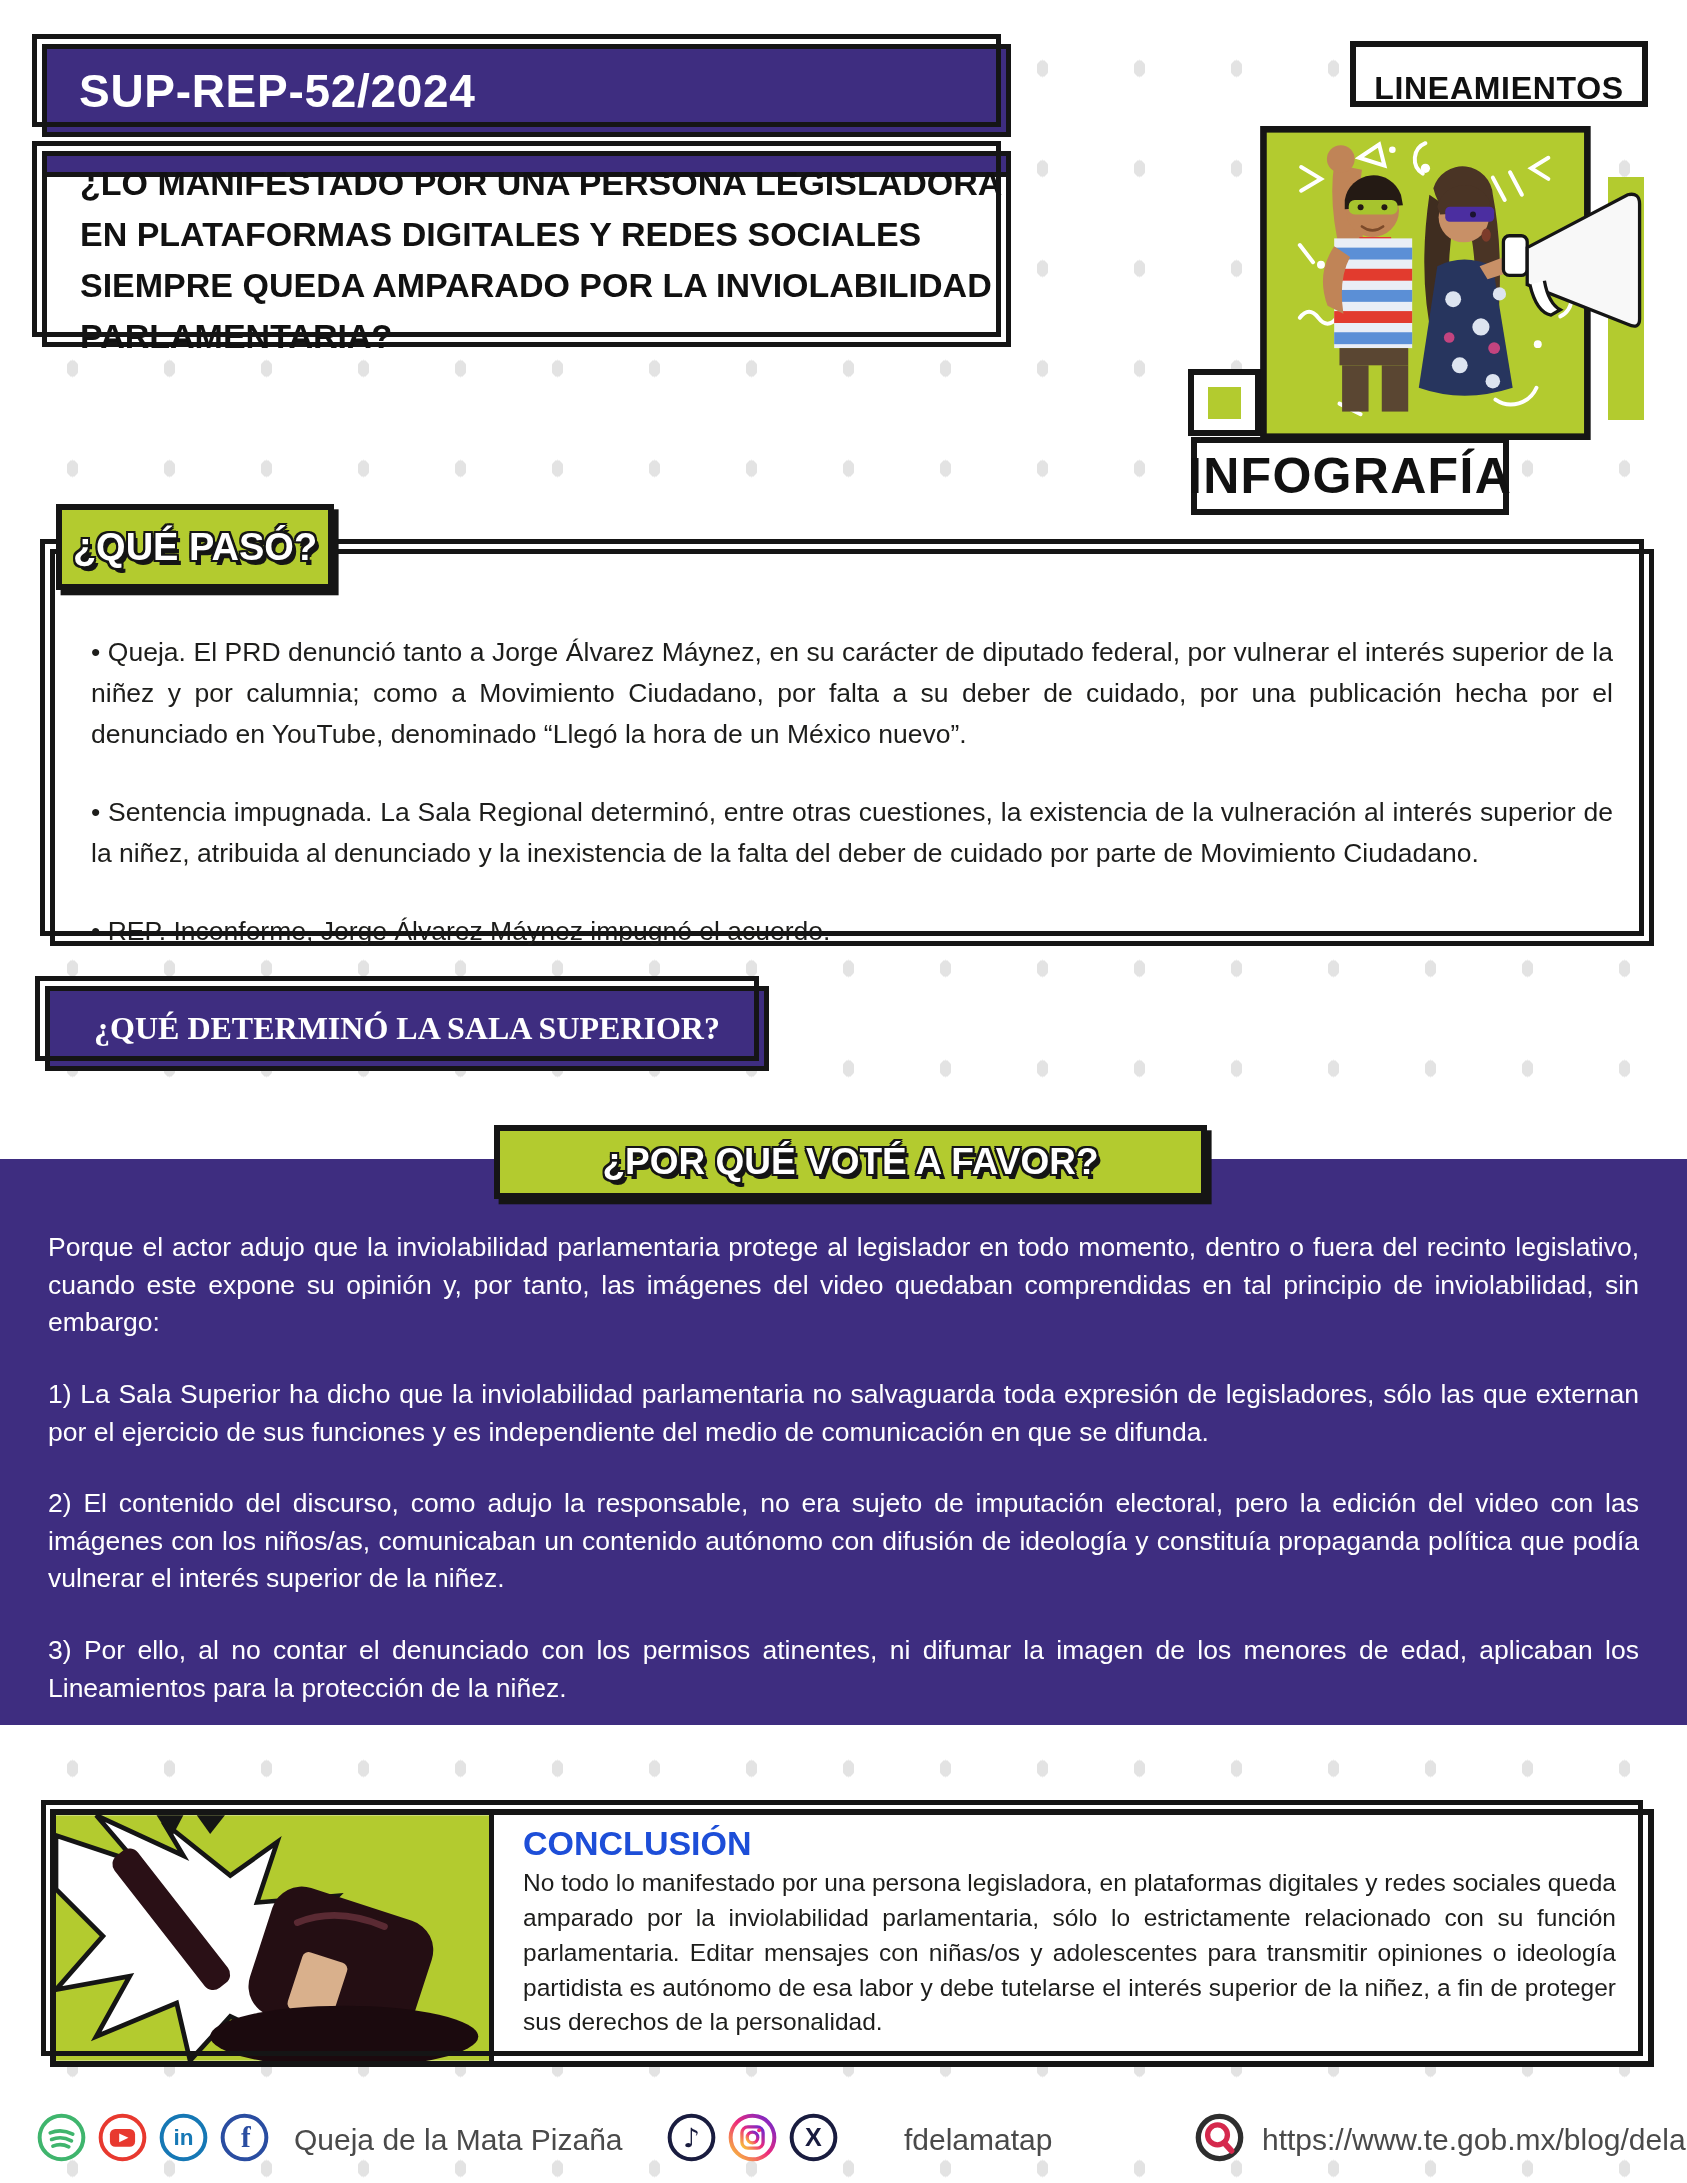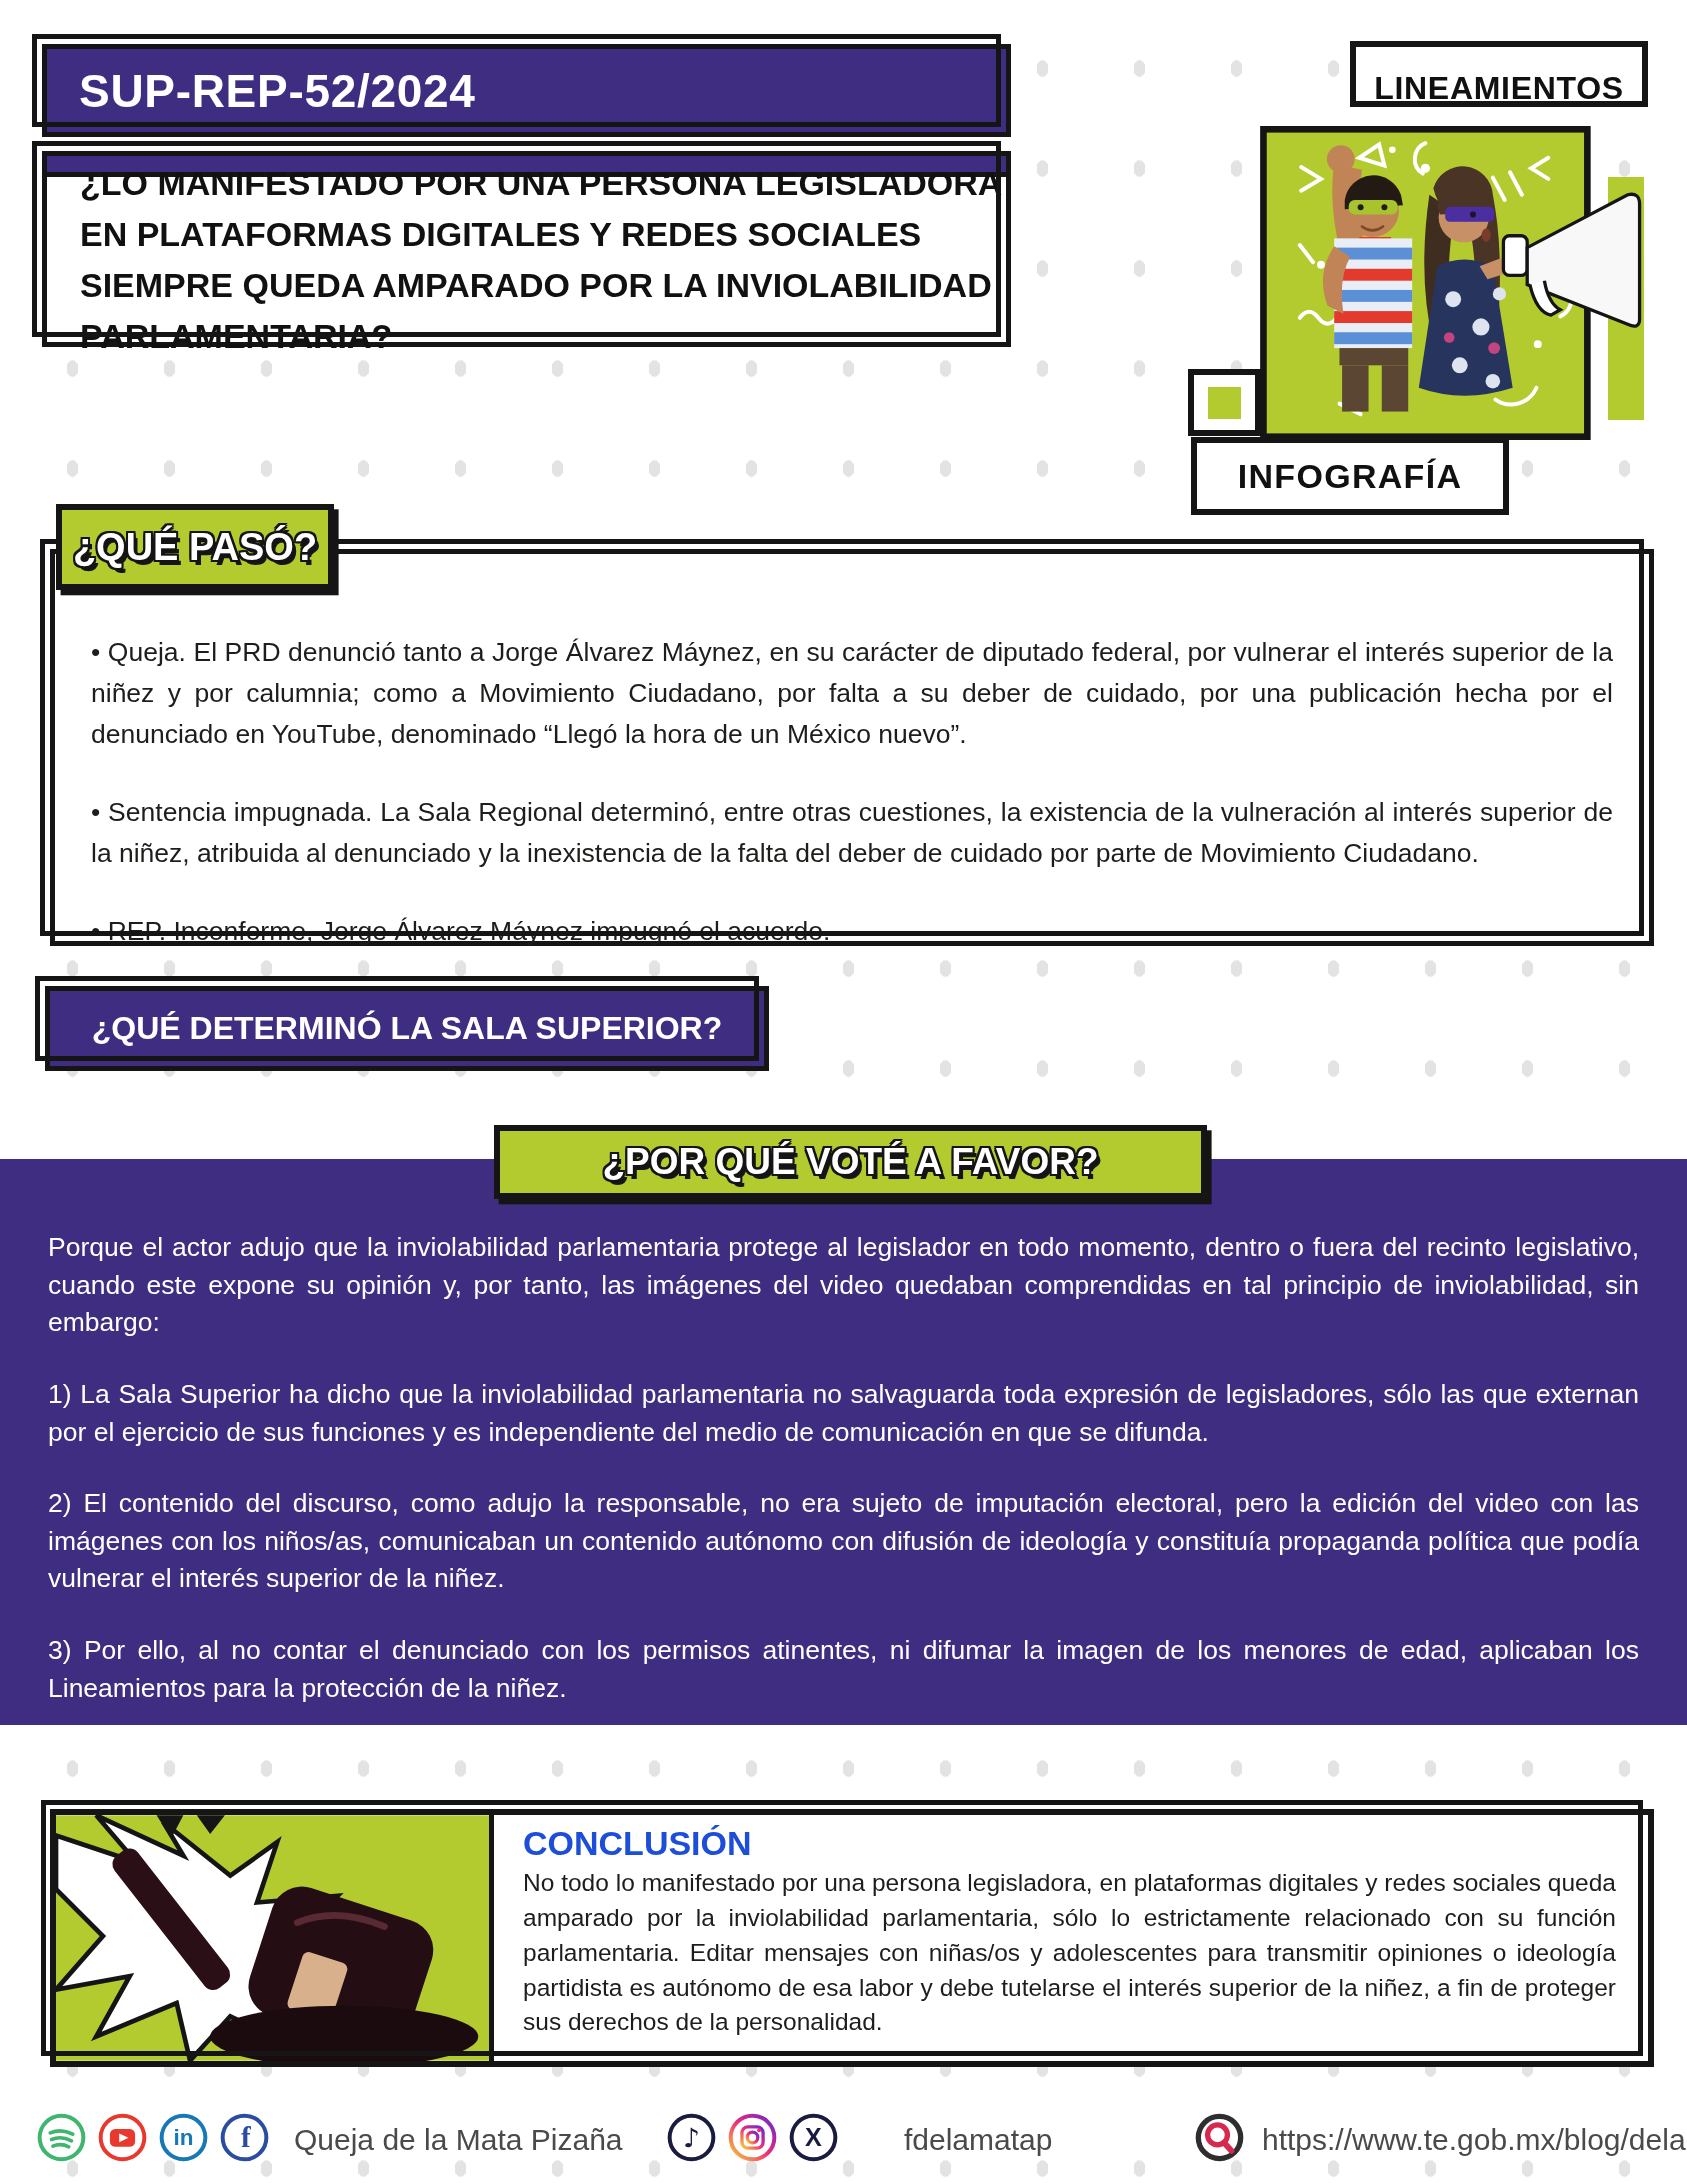--- a/index.html
+++ b/index.html
@@ -47,21 +47,21 @@
   .mini-box{
     left:1188px;top:369px;width:73px;height:67px;background:#fff;border:6px solid var(--ink);z-index:2;
     display:flex;align-items:center;justify-content:center;
   }
   .mini-box i{display:block;width:33px;height:32px;background:var(--green);}
   .hero-art{left:1260px;top:126px;width:387px;height:314px;z-index:3;}
   .infografia-box{
     left:1191px;top:437px;width:318px;height:78px;background:#fff;border:6.6px solid var(--ink);
     display:flex;align-items:center;justify-content:center;z-index:4;
   }
-  .infografia-box span{font-size:34px;font-weight:900;letter-spacing:1.3px;color:#111;}
+  .infografia-box span{font-size:50px;font-weight:900;letter-spacing:1.3px;color:#111;}
   
   .qp-box{
     left:50px;top:549px;width:1604px;height:397px;background:#fff;border:5.3px solid var(--ink);
     padding:78px 36px 13.2px 36px;
   }
   .qp-box p{font-size:26.5px;line-height:1.55;text-align:justify;margin-bottom:37px;}
   .sticker{
     background:var(--green);border:6px solid var(--ink);box-shadow:4.6px 5.3px 0 var(--ink);
     display:flex;align-items:center;justify-content:center;z-index:5;
   }
@@ -69,21 +69,21 @@
     color:#fff;font-weight:900;
     text-shadow:-2px -2px 0 var(--ink),2px -2px 0 var(--ink),-2px 2px 0 var(--ink),
       2px 2px 0 var(--ink),0 -2px 0 var(--ink),0 2px 0 var(--ink),
       -2px 0 0 var(--ink),2px 0 0 var(--ink),4px 4.6px 0 var(--ink);
   }
   .qp-label{left:56px;top:504px;width:278px;height:86px;}
   .qp-label span{font-size:38px;}
   
   .det-label-box{
     left:45px;top:986px;width:724px;height:85px;background:var(--purple);border:5.3px solid var(--ink);
-    display:flex;align-items:center;justify-content:center;
+    display:flex;align-items:center;justify-content:center;font-family:Liberation Serif, serif;
   }
   .det-label-box span{color:#fff;font-size:32px;font-weight:900;white-space:nowrap;}
   .det-answer-box{
     left:769px;top:988px;width:885px;height:78px;background:#fff;border:5.3px solid var(--ink);
     box-shadow:5.3px 6.6px 0 -1.3px var(--ink);display:flex;align-items:center;padding-left:24px;
   }
   .det-answer-box span{font-size:28px;color:#111;}
   
   .voto-band{left:0;top:1159px;width:1687px;height:566px;background:var(--purple);z-index:4;
     padding:70px 48px 11px 48px;}

